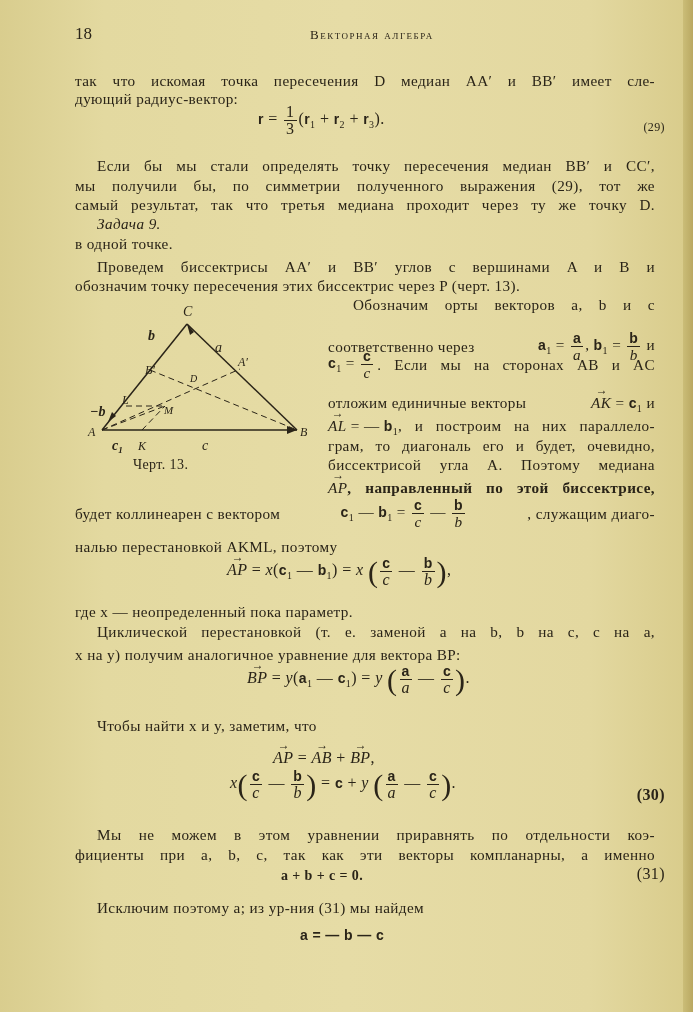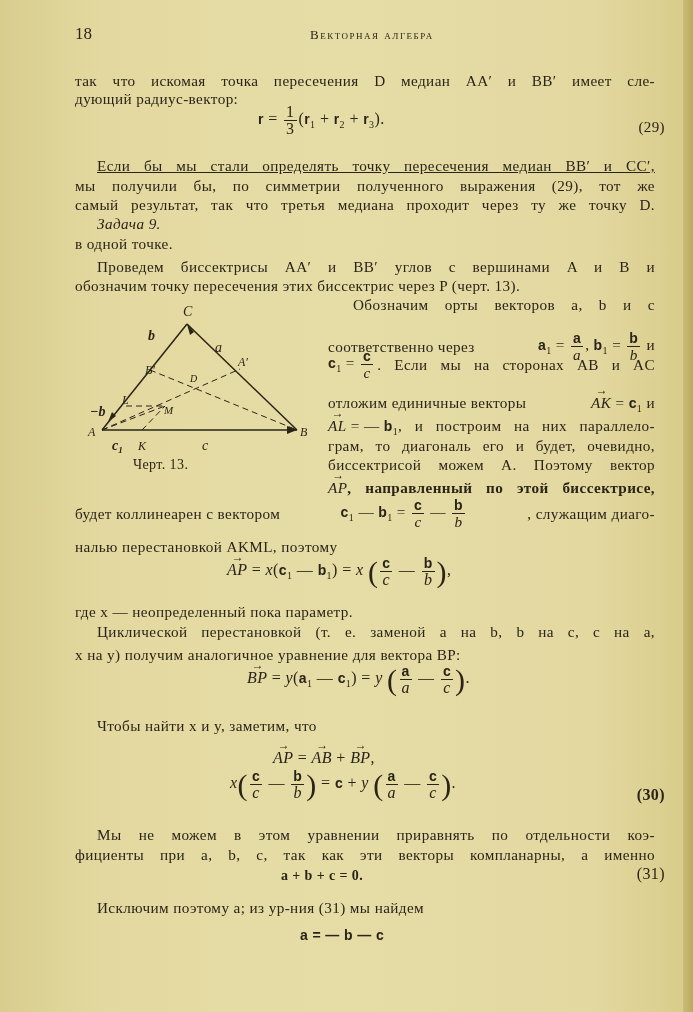--- a/index.html
+++ b/index.html
@@ -31,23 +31,23 @@
 
   <div class="abs" style="left:0;top:24px;font-size:17px;">18</div>
   <div class="abs" style="left:235px;top:27px;font-size:13px;letter-spacing:1.5px;font-variant:small-caps;">Векторная алгебра</div>
 
   <div class="abs txt j" style="left:0;top:71px;width:580px;">так что искомая точка пересечения D медиан AA′ и BB′ имеет сле-</div>
   <div class="abs txt" style="left:0;top:89px;">дующий радиус-вектор:</div>
 
   <div class="abs txt" style="left:183px;top:104px;font-size:16px;">
     <b class="v">r</b> = <span class="frac"><span class="n">1</span><span class="d" style="font-style:normal">3</span></span>(<b class="v">r</b><sub>1</sub> + <b class="v">r</b><sub>2</sub> + <b class="v">r</b><sub>3</sub>).
   </div>
-  <div class="abs txt eqno" style="top:117px;font-size:15px;">(29)</div>
+  <div class="abs txt eqno" style="top:117px;font-size:12px;">(29)</div>
 
-  <div class="abs txt j" style="left:22px;top:156px;width:558px;text-decoration:underline;">Если бы мы стали определять точку пересечения медиан BB′ и CC′,</div>
+  <div class="abs txt j" style="left:22px;top:156px;width:558px;">Если бы мы стали определять точку пересечения медиан BB′ и CC′,</div>
   <div class="abs txt j" style="left:0;top:176px;width:580px;">мы получили бы, по симметрии полученного выражения (29), тот же</div>
   <div class="abs txt j" style="left:0;top:195px;width:580px;">самый результат, так что третья медиана проходит через ту же точку D.</div>
   <div class="abs txt" style="left:22px;top:214px;width:558px;display:flex;">
     <span class="it" style="margin-right:6px;font-style:italic;">Задача 9.</span>
   </div>
   <div class="abs txt" style="left:0;top:234px;">в одной точке.</div>
   <div class="abs txt j" style="left:22px;top:257px;width:558px;">Проведем биссектрисы AA′ и BB′ углов с вершинами A и B и</div>
   <div class="abs txt" style="left:0;top:276px;">обозначим точку пересечения этих биссектрис через P (черт. 13).</div>
 
   <svg class="abs" style="left:-15px;top:300px;" width="260" height="170" viewBox="0 0 260 170">
@@ -98,21 +98,21 @@
   </div>
   <div class="abs txt" style="left:253px;top:393px;width:327px;display:flex;justify-content:space-between;">
     <span>отложим единичные векторы</span>
     <span><span class="vec">AK</span> = <b class="v">c</b><sub>1</sub> и</span>
   </div>
   <div class="abs txt" style="left:253px;top:416px;width:327px;display:flex;">
     <span><span class="vec">AL</span> = — <b class="v">b</b><sub>1</sub></span>
     <span class="j" style="flex:1;">, и построим на них параллело-</span>
   </div>
   <div class="abs txt j" style="left:253px;top:436px;width:327px;">грам, то диагональ его и будет, очевидно,</div>
-  <div class="abs txt j" style="left:253px;top:455px;width:327px;">биссектрисой можем A. Поэтому вектор</div>
+  <div class="abs txt j" style="left:253px;top:455px;width:327px;">биссектрисой угла A. Поэтому медиана</div>
   <div class="abs txt" style="left:253px;top:478px;width:327px;display:flex;">
     <span class="vec">AP</span>
     <span class="j" style="flex:1;font-weight:bold;">, направленный по этой биссектрисе,</span>
   </div>
 
   <div class="abs txt" style="left:0;top:497px;width:580px;display:flex;align-items:center;justify-content:space-between;">
     <span>будет коллинеарен с вектором</span>
     <span><b class="v">c</b><sub>1</sub> — <b class="v">b</b><sub>1</sub> = <span class="frac"><span class="n"><b class="v">c</b></span><span class="d">c</span></span> — <span class="frac"><span class="n"><b class="v">b</b></span><span class="d">b</span></span></span>
     <span>, служащим диаго-</span>
   </div>

